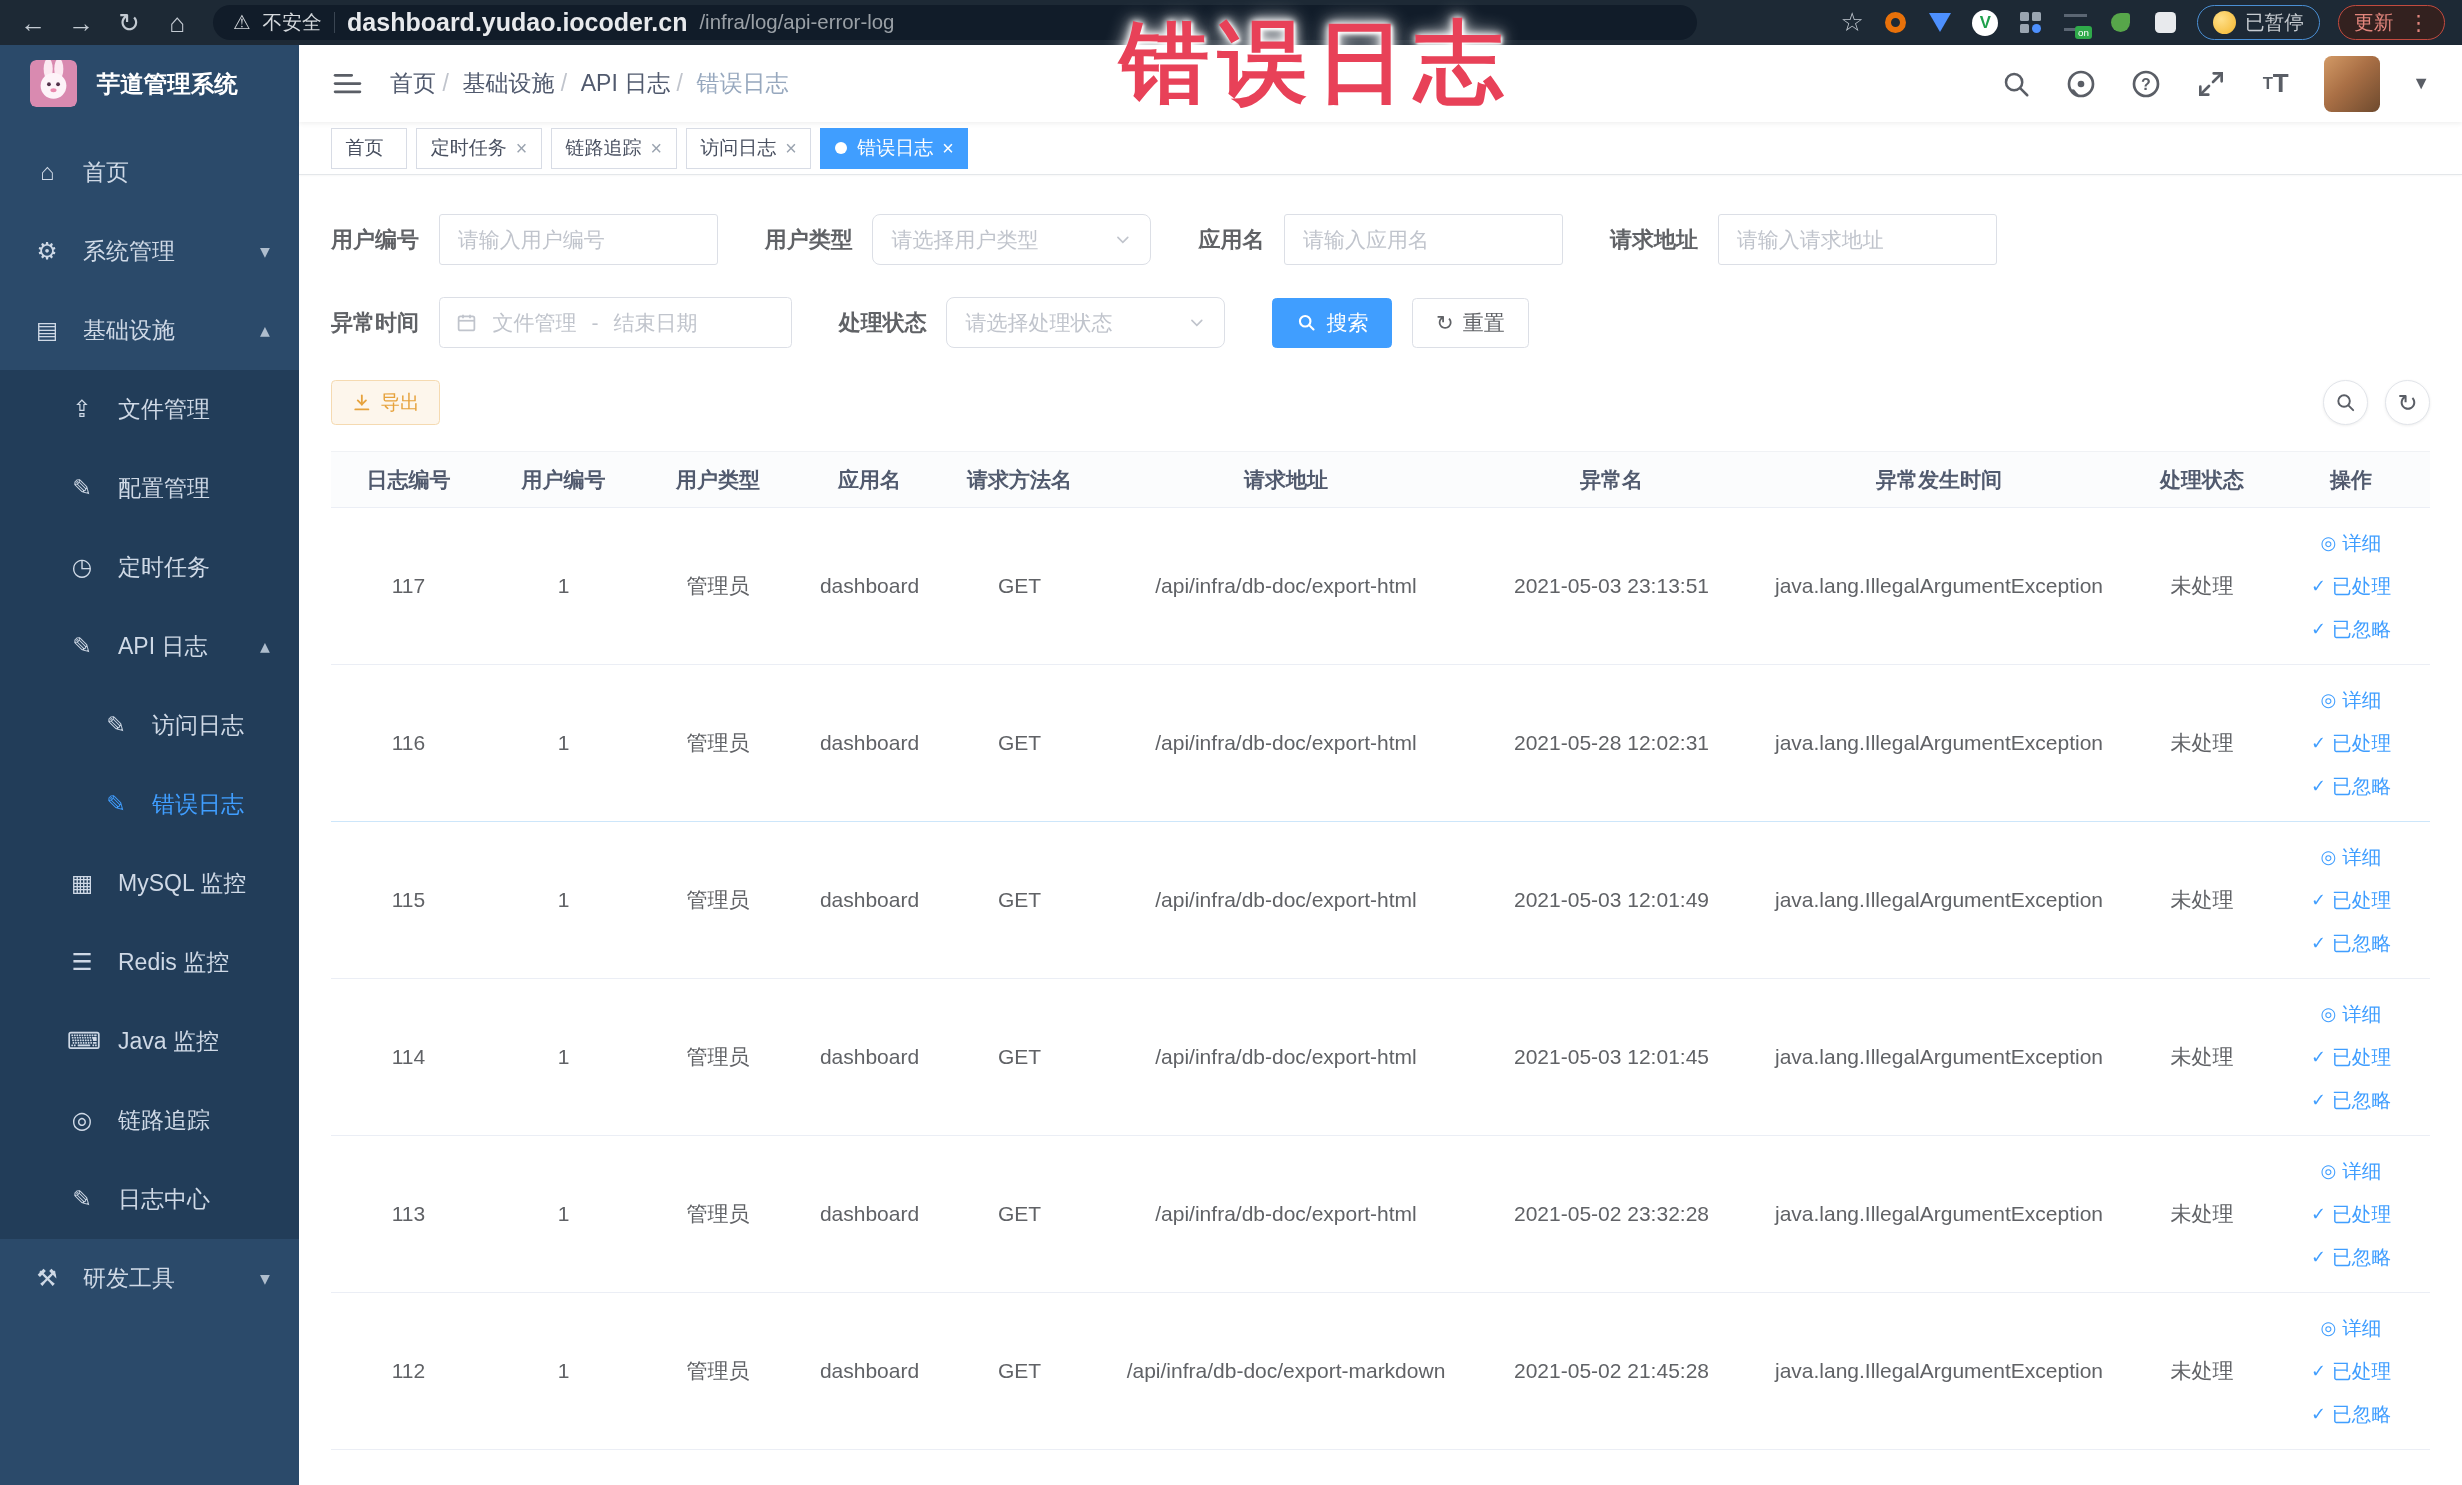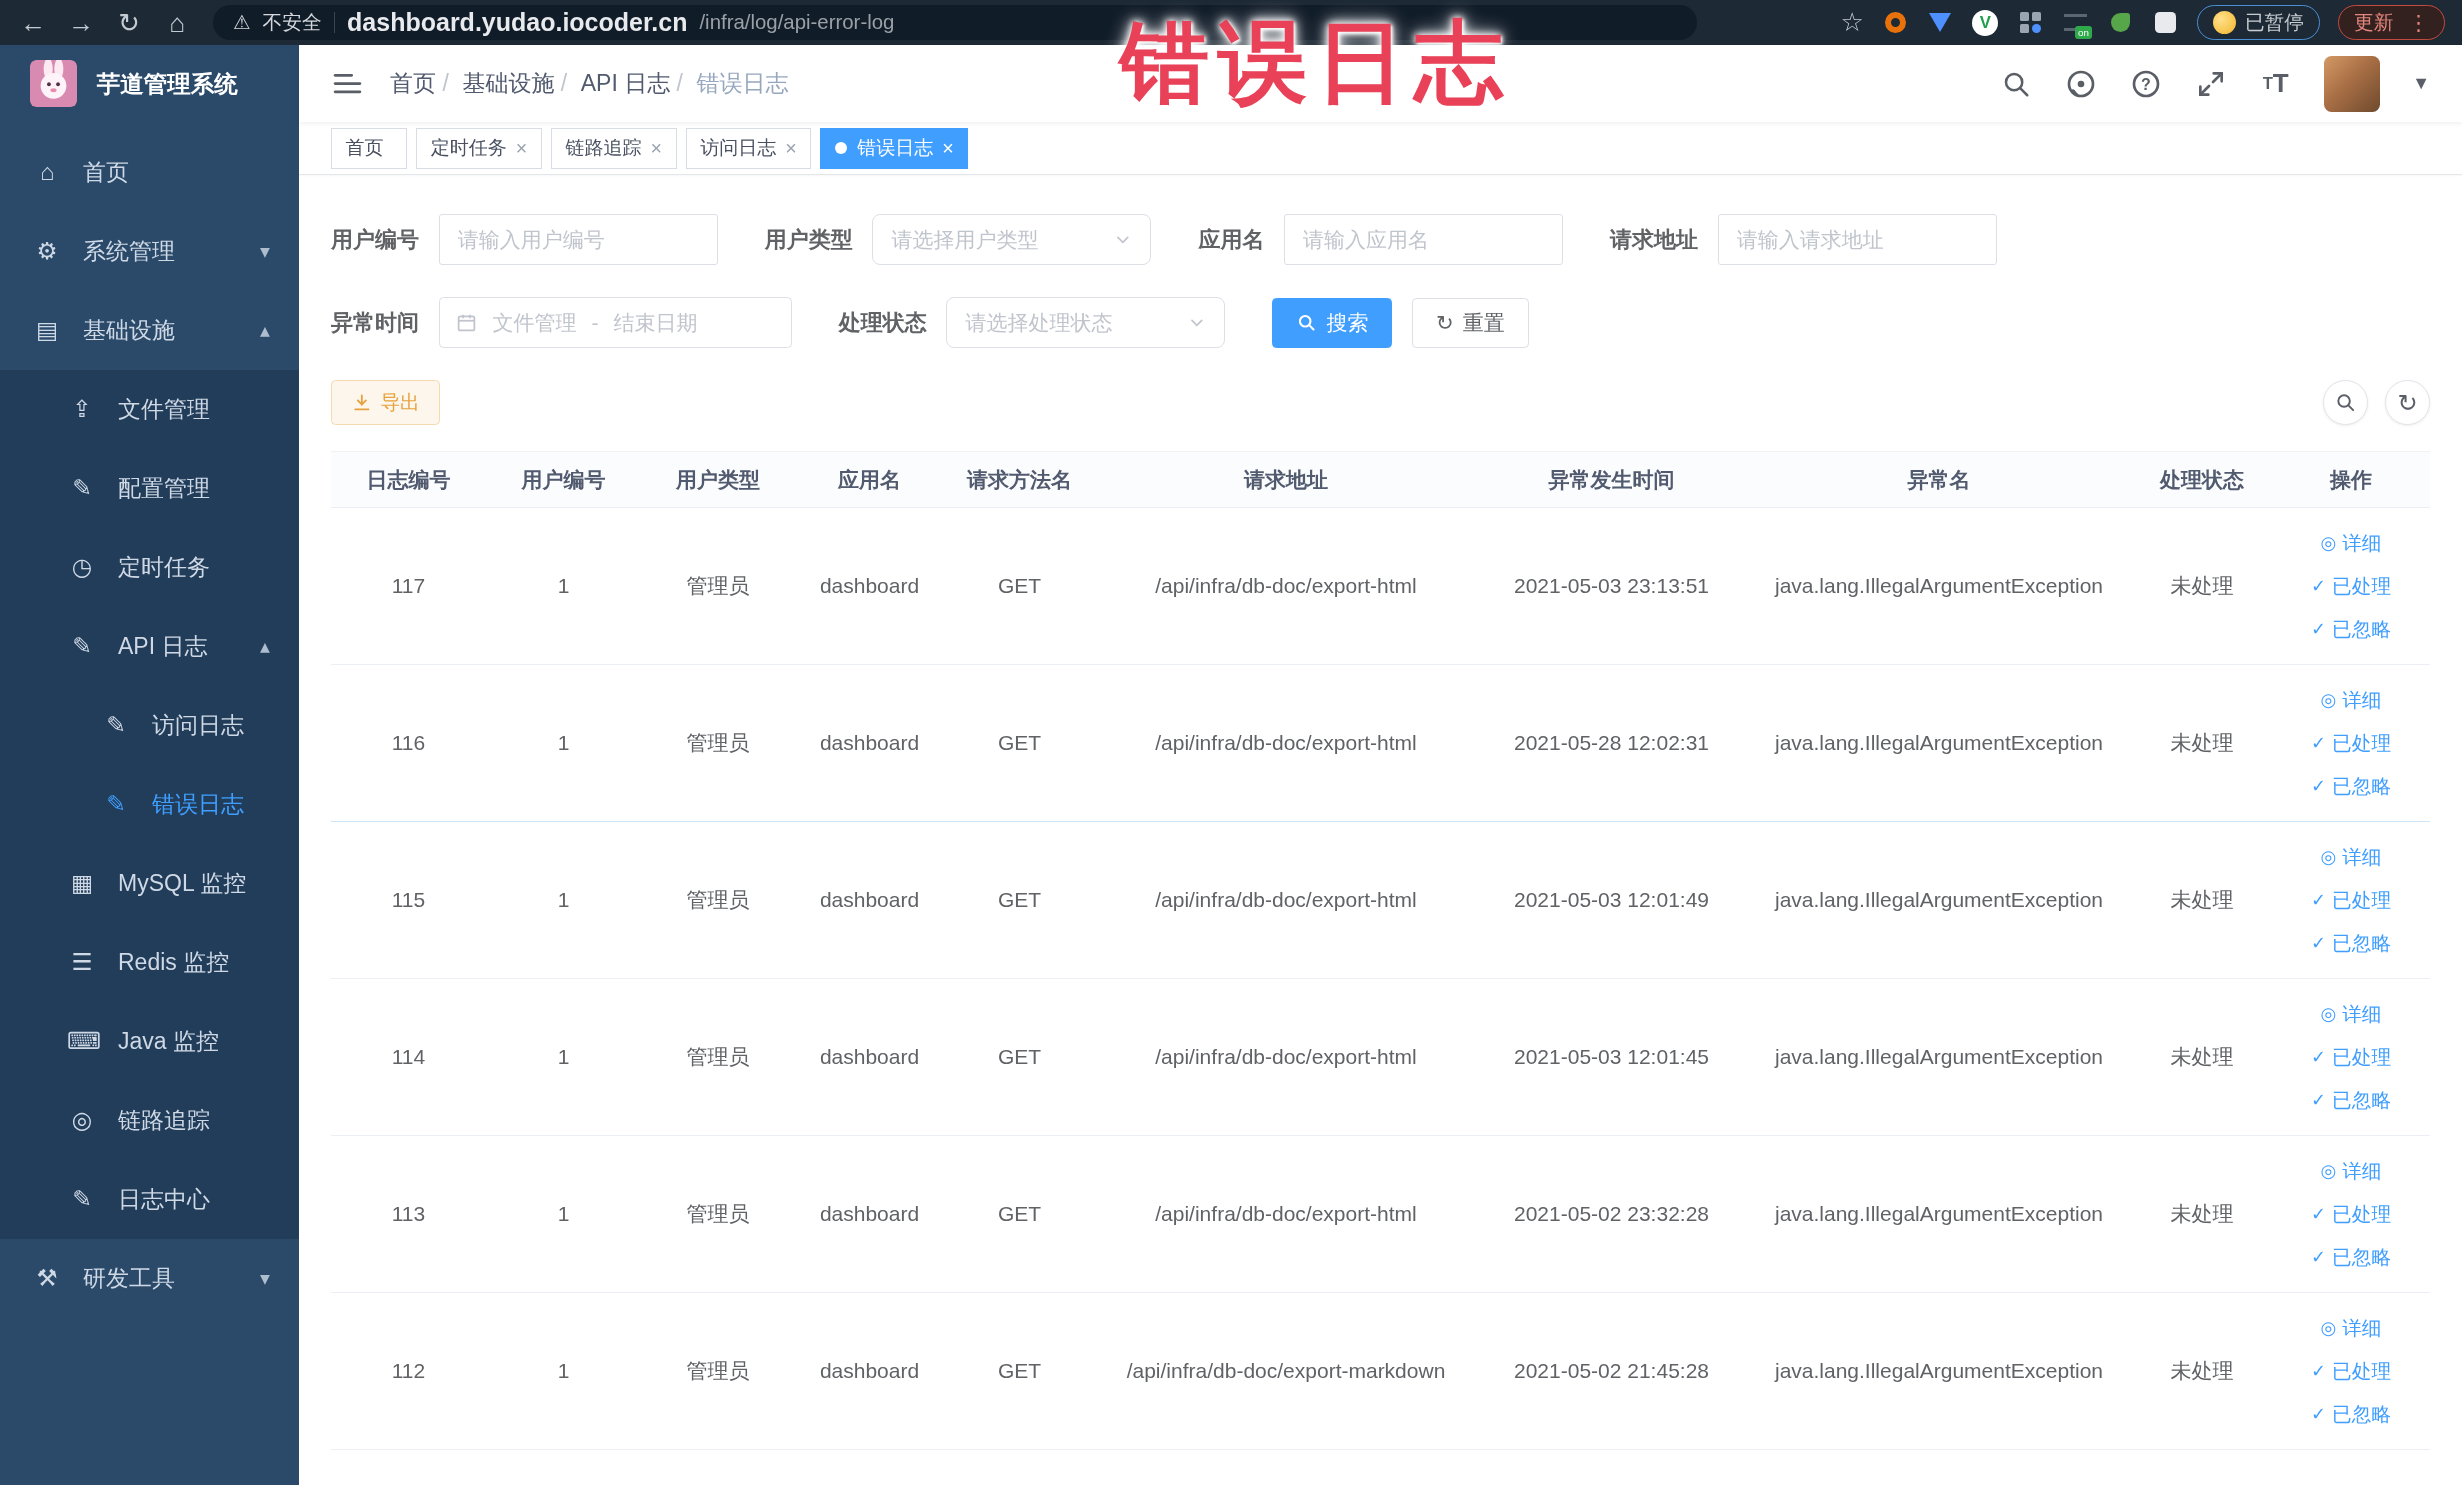--- a/index.html
+++ b/index.html
@@ -473,23 +473,23 @@
           <div class="th">用户编号</div>
 
           <div class="th">用户类型</div>
 
           <div class="th">应用名</div>
 
           <div class="th">请求方法名</div>
 
           <div class="th">请求地址</div>
 
+          <div class="th">异常名</div>
+
           <div class="th">异常发生时间</div>
-
-          <div class="th">异常名</div>
 
           <div class="th">处理状态</div>
 
           <div class="th">操作</div>
 
       </div>
 
       <div>
 
           <div class="t-row t-grid">

